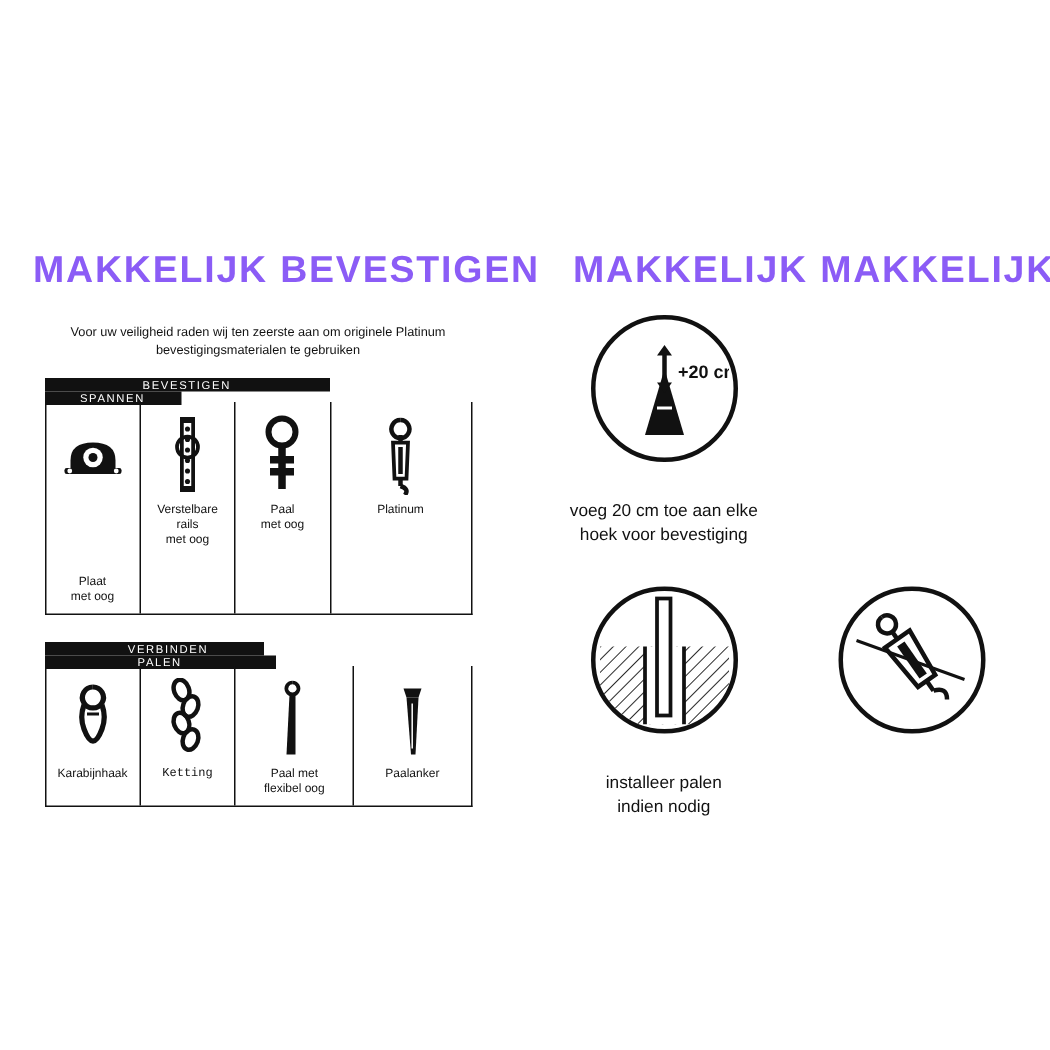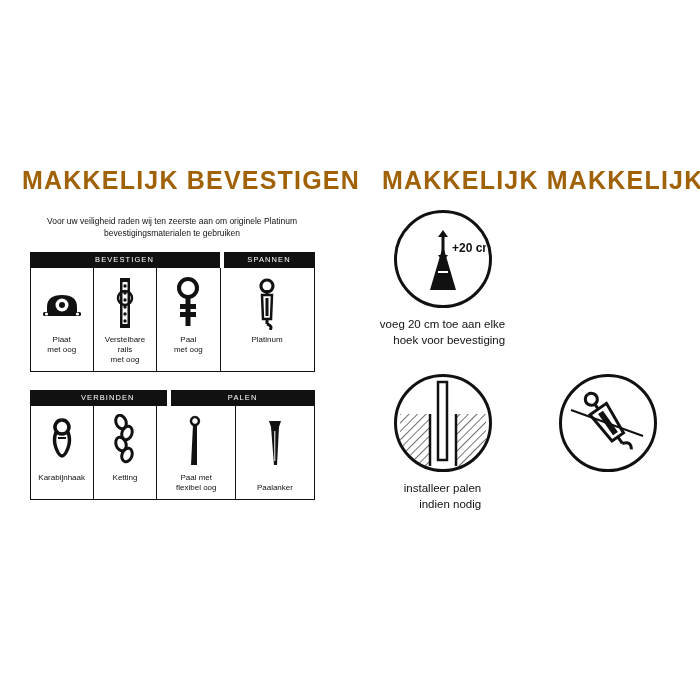--- a/index.html
+++ b/index.html
@@ -20,21 +20,21 @@
     position: absolute;
     inset: 0;
   }
 
   
   .col-title {
     position: absolute;
     font-size: 25px;
     font-weight: 700;
     letter-spacing: 1.2px;
-    color: #a16207;
+    color: #8b5cf6;
     white-space: nowrap;
   }
   #title-left  { left: 22px;  top: 166px; }
   #title-right { left: 382px; top: 166px; }
 
   
   .left-col {
     position: absolute;
     left: 22px;
     top: 215px;
@@ -49,20 +49,21 @@
     color: #111;
   }
 
   .table-block { width: 285px; margin: 0 auto; }
 
   .band {
     display: flex;
     width: 100%;
     height: 16px;
     margin-bottom: 0;
+    flex-direction: column;
   }
   .band .cell {
     background: #111111;
     color: #ffffff;
     font-size: 7.5px;
     letter-spacing: 1.1px;
     display: flex;
     align-items: center;
     justify-content: center;
     font-weight: 400;
@@ -129,22 +130,22 @@
     overflow: hidden;
     position: relative;
     background: #fff;
     display: flex;
     align-items: center;
     justify-content: center;
   }
   .tile .cap2 {
     font-size: 11.5px;
     line-height: 1.35;
-    text-align: right;
-    margin-top: 9px;
+    text-align: center;
+    margin-top: 26px;
     color: #111;
     max-width: 160px;
   }
   .row-gap { height: 26px; width: 100%; }
 </style>
 </head>
 <body>
 
 <div class="page">
 
@@ -157,21 +158,21 @@
 
     <div class="table-block">
       <div class="band">
         <div class="cell" style="width:190px;">BEVESTIGEN</div>
         <div class="gap"></div>
         <div class="cell" style="width:91px;">SPANNEN</div>
       </div>
 
       <div class="items-row">
 
-        <div class="item" style="width:63px;">
+        <div class="item" style="width:63px;gap:48px;">
           <div class="art">
             <svg width="46" height="40" viewBox="0 0 46 40">
               <path d="M8 30 L8 24 Q8 12 23 12 Q38 12 38 24 L38 30 Z" fill="#111"></path>
               <circle cx="23" cy="22" r="6.5" fill="#fff"></circle>
               <circle cx="23" cy="22" r="3" fill="#111"></circle>
               <rect x="4" y="29" width="38" height="4" rx="1.5" fill="#111"></rect>
               <circle cx="7.5" cy="31" r="1.6" fill="#fff"></circle>
               <circle cx="38.5" cy="31" r="1.6" fill="#fff"></circle>
             </svg>
           </div>
@@ -257,37 +258,37 @@
           <div class="art">
             <svg width="34" height="54" viewBox="0 0 34 54">
               <g fill="none" stroke="#111" stroke-width="3">
                 <ellipse cx="13" cy="8" rx="5" ry="7" transform="rotate(-20 13 8)"></ellipse>
                 <ellipse cx="19" cy="19" rx="5" ry="7" transform="rotate(20 19 19)"></ellipse>
                 <ellipse cx="13" cy="30" rx="5" ry="7" transform="rotate(-20 13 30)"></ellipse>
                 <ellipse cx="19" cy="41" rx="5" ry="7" transform="rotate(20 19 41)"></ellipse>
               </g>
             </svg>
           </div>
-          <div class="cap" style="white-space:pre-line;">Ketting</div>
+          <div class="cap" style="white-space:pre-line;font-family:Liberation Mono, monospace;">Ketting</div>
         </div>
         <div class="vsep"></div>
 
         <div class="item" style="width:79px;">
           <div class="art">
             <svg width="26" height="56" viewBox="0 0 26 56">
               <path d="M12 4 a4 4 0 1 1 -0.1 0" fill="none" stroke="#111" stroke-width="2.5"></path>
               <path d="M10 12 L8 52 L14 52 L14 12 Z" fill="#111"></path>
             </svg>
           </div>
           <div class="cap" style="white-space:pre-line;">Paal met
 flexibel oog</div>
         </div>
         <div class="vsep"></div>
 
-        <div class="item" style="width:78px;justify-content:space-between;">
+        <div class="item" style="width:78px;">
           <div class="art">
             <svg width="26" height="56" viewBox="0 0 26 56">
               <path d="M7 8 L19 8 L17 14 L9 14 Z" fill="#111"></path>
               <path d="M9 14 L12 52 L15 52 L17 14 Z" fill="#111"></path>
               <path d="M12.8 18 L12.8 48" stroke="#fff" stroke-width="1"></path>
             </svg>
           </div>
           <div class="cap" style="white-space:pre-line;">Paalanker</div>
         </div>
       </div>

